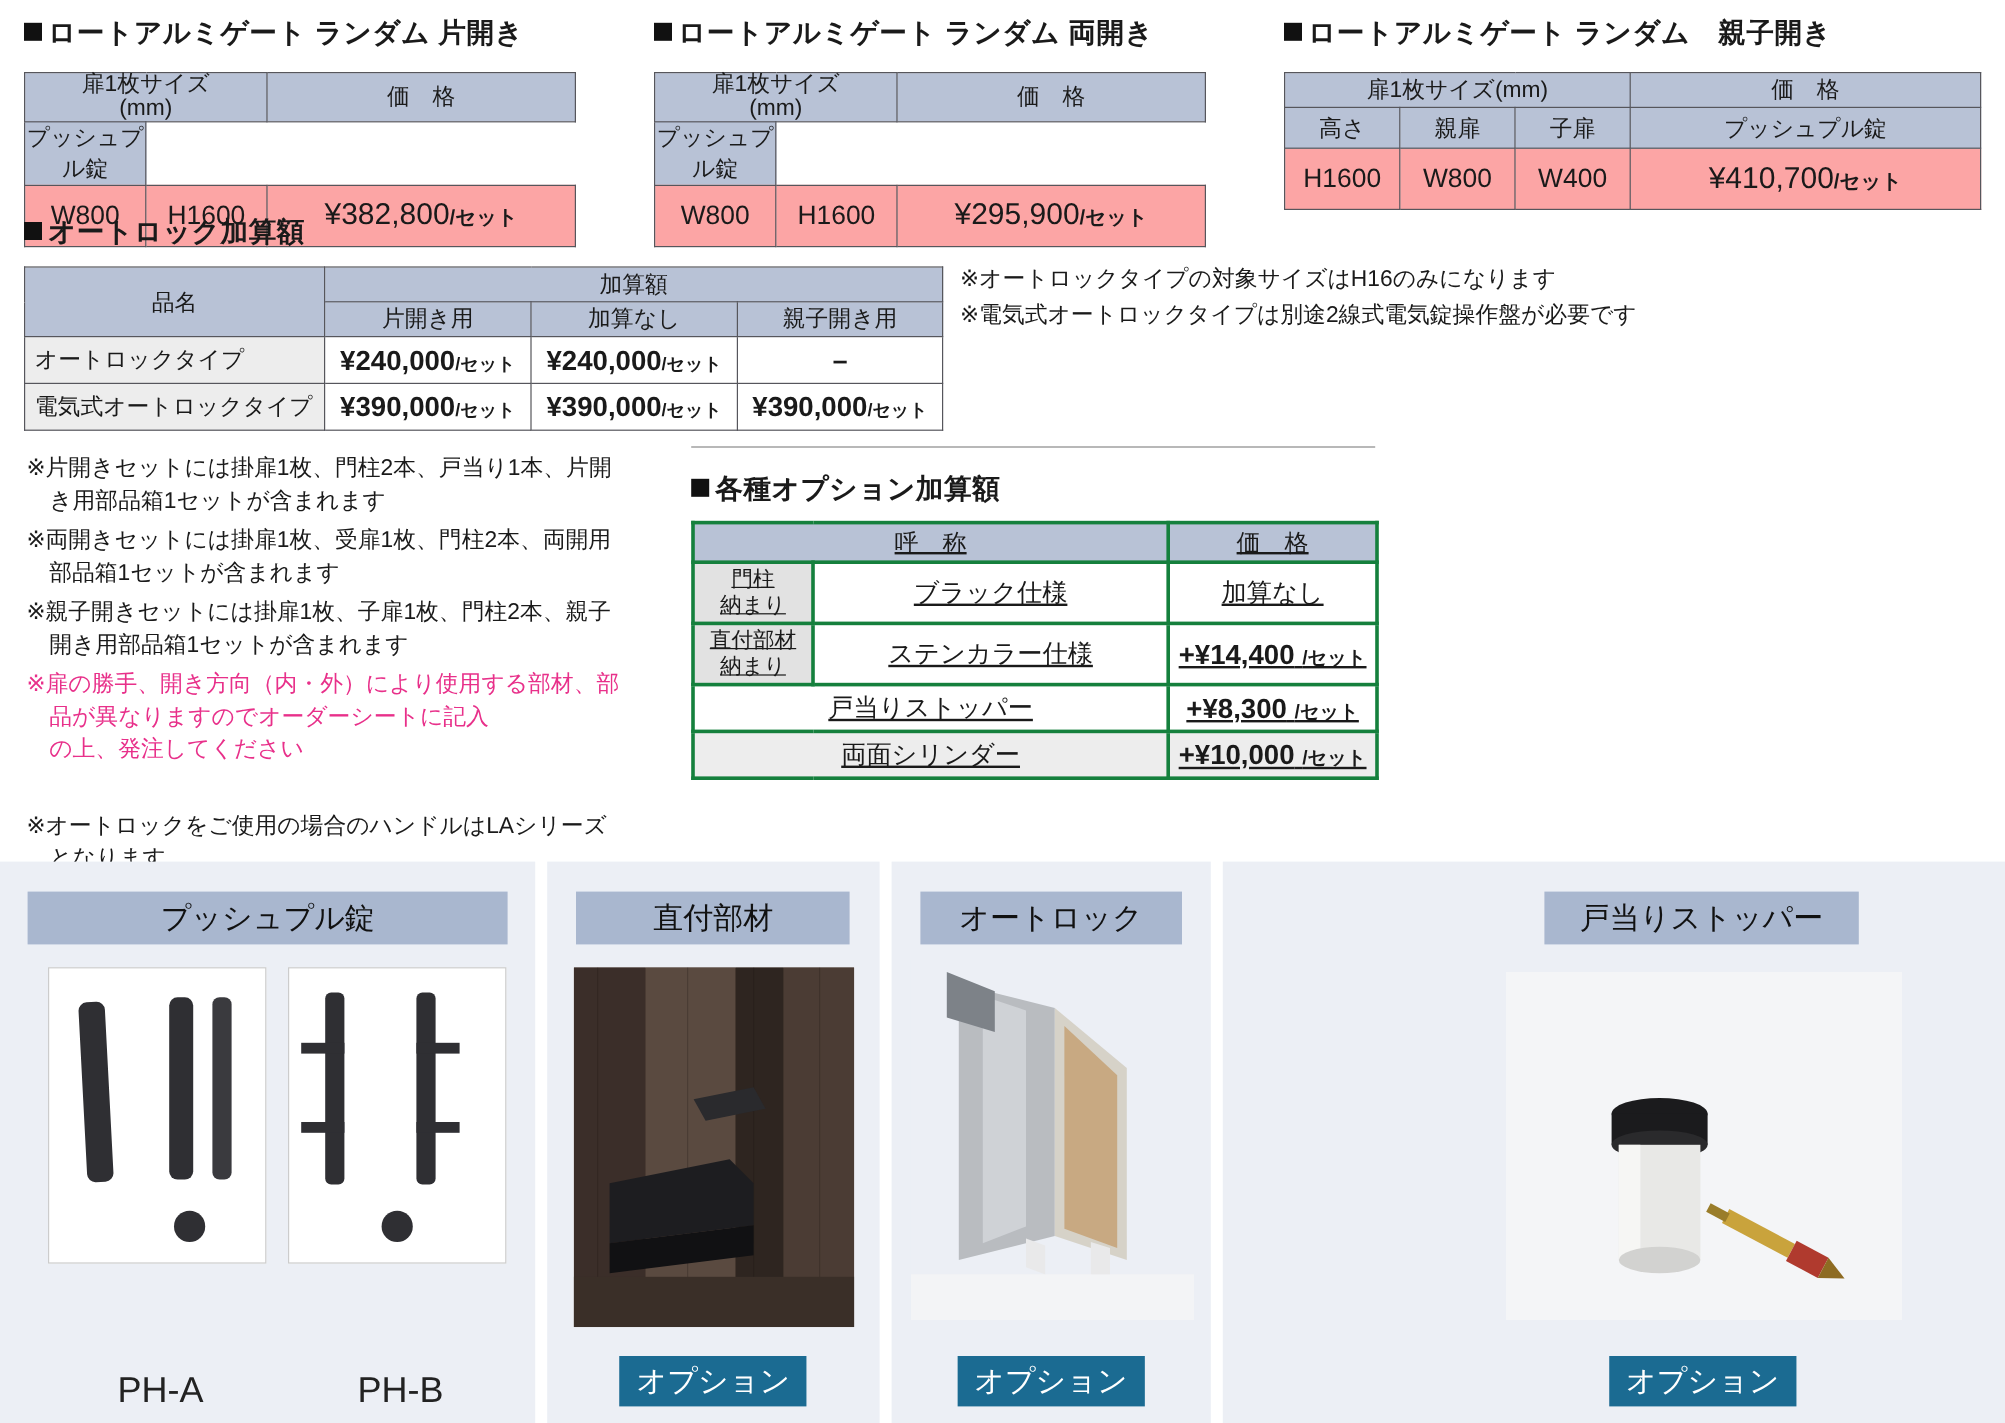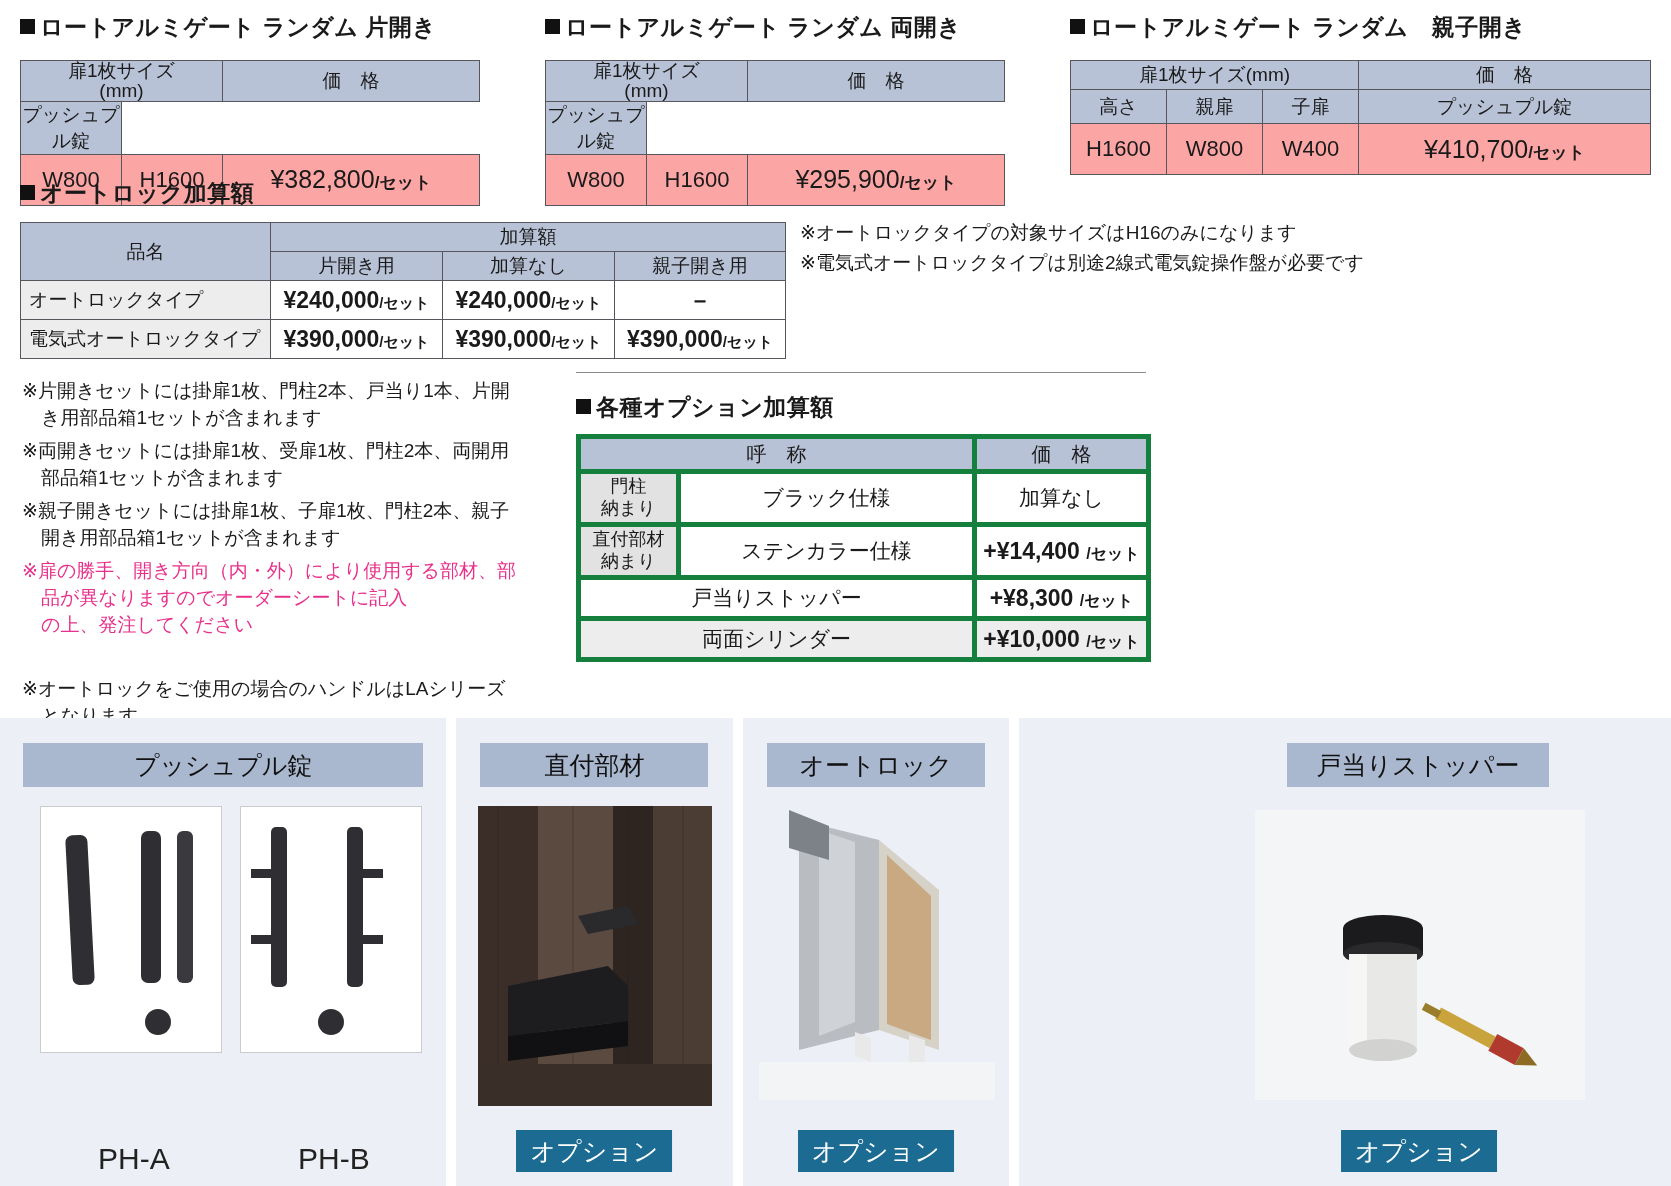--- a/index.html
+++ b/index.html
@@ -77,24 +77,25 @@
   .note {
     font-size: 19px;
     line-height: 1.42;
     white-space: pre-line;
   }
   .note-pink { color: #e8308a; }
 
   
   table.opt { border-collapse: collapse; table-layout: fixed; }
   table.opt td {
-    border: 5px solid #15803d;
+    border: 3px solid #15803d;
     text-align: center;
     padding: 0;
     font-size: 21px;
+    text-decoration: underline;
   }
   table.opt td.head {
     background: #b8c2d6;
     font-size: 20px;
   }
   table.opt td.sub {
     background: #e2e2e2;
     font-size: 18px;
     line-height: 1.2;
   }

